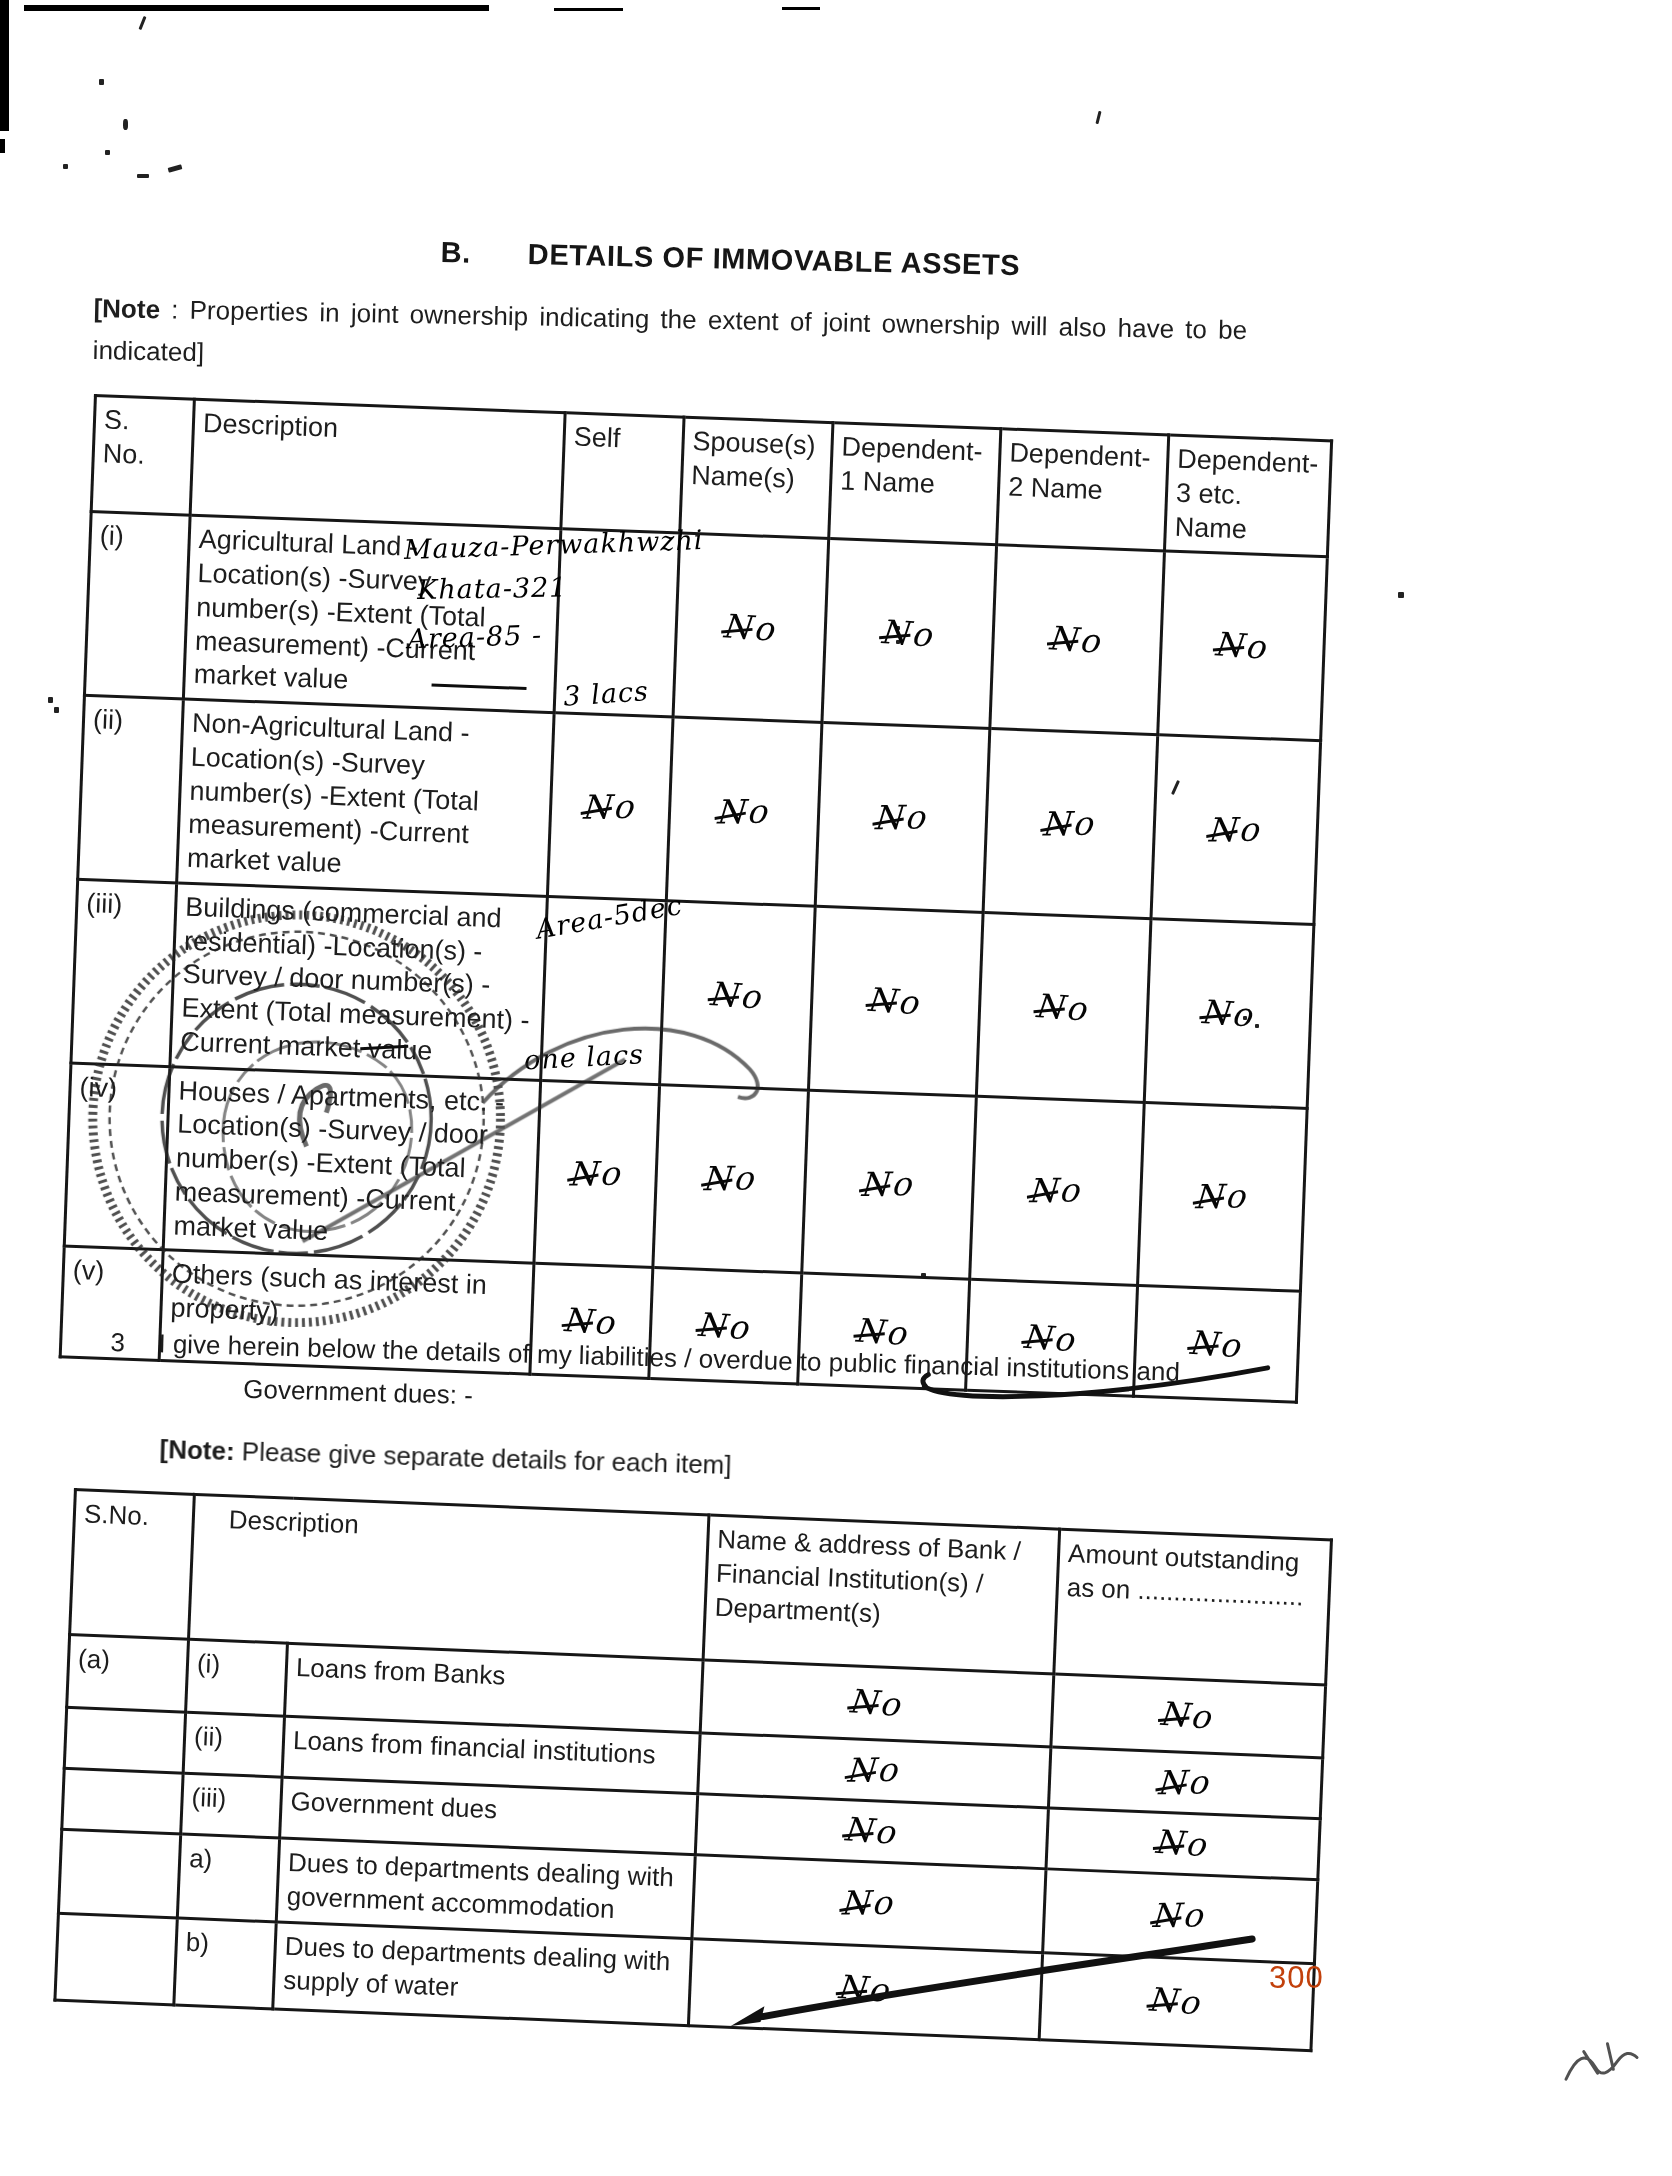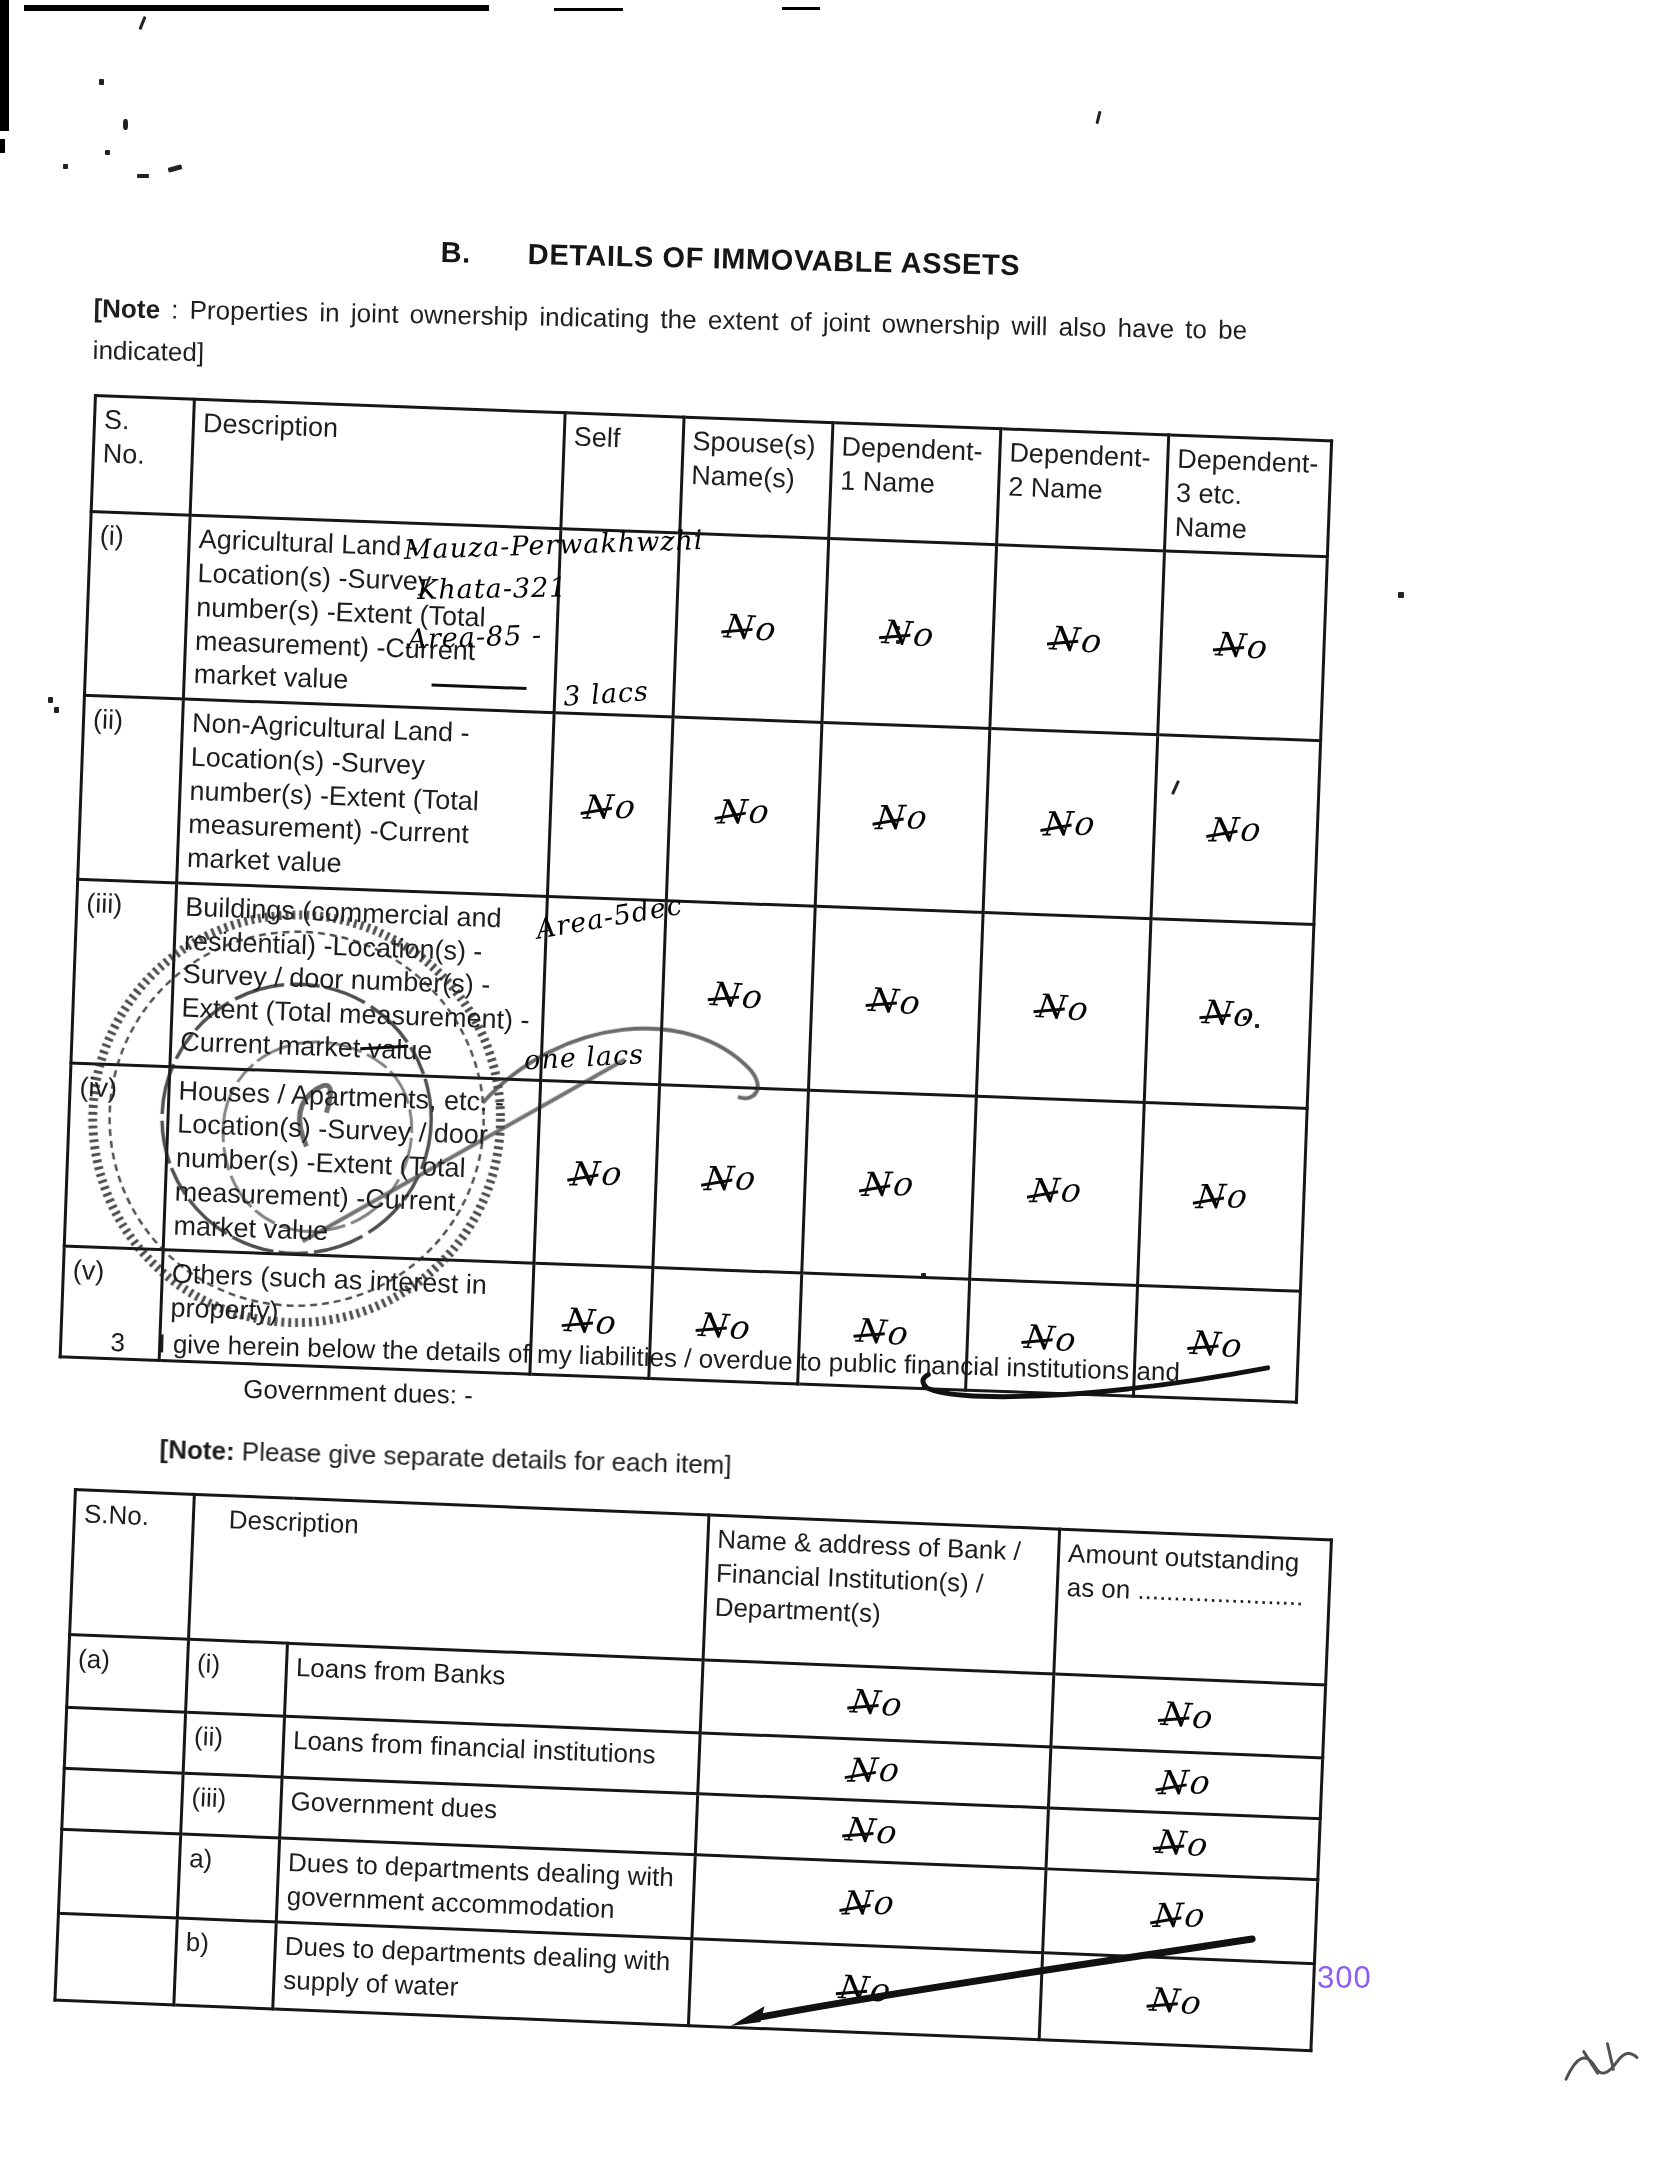--- a/index.html
+++ b/index.html
@@ -36,21 +36,21 @@
   .para3 .num{display:inline-block;width:48px;}
   .para3 .l2{margin-left:134px;margin-top:4px;}
   .note2{
     position:absolute;top:1434px;left:160px;
     transform:rotate(1.6deg);transform-origin:0 0;
     font-size:26px;color:#1c1c1c;white-space:nowrap;
   }
   .note2 b{font-weight:bold;}
   .pageno{
     position:absolute;top:1960px;left:1269px;
-    font-size:31px;color:#8b5cf6;letter-spacing:1px;margin-left:48px;
+    font-size:31px;color:#c2410c;letter-spacing:1px;
   }
   
   .t-wrap1{position:absolute;top:394px;left:94px;transform:rotate(2.1deg);transform-origin:0 0;}
   .t-wrap2{position:absolute;top:1488px;left:74px;transform:rotate(2.3deg);transform-origin:0 0;}
   table{border-collapse:collapse;table-layout:fixed;background:transparent;}
   .t1{width:1238px;}
   .t2{width:1257px;}
   td,th{
     border:3px solid #161616;
     vertical-align:top;text-align:left;

